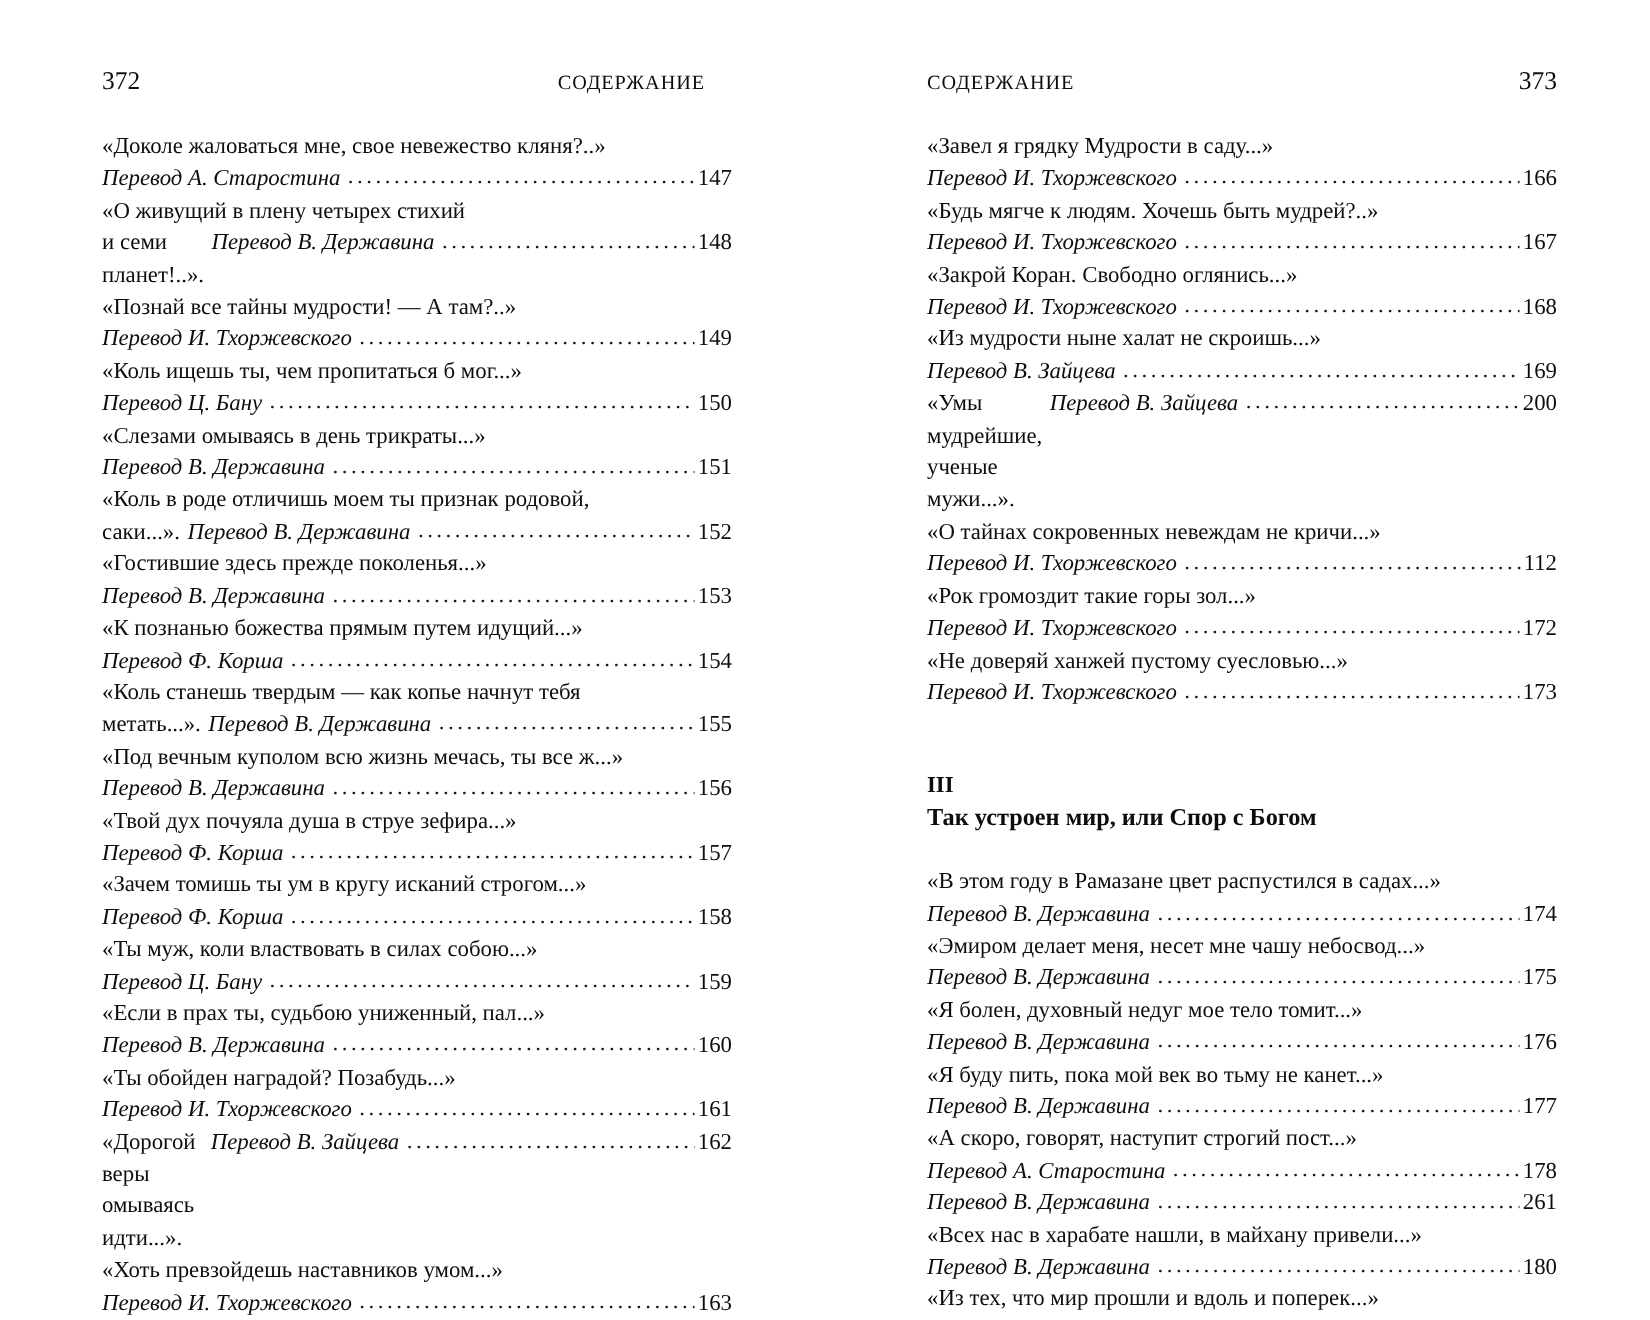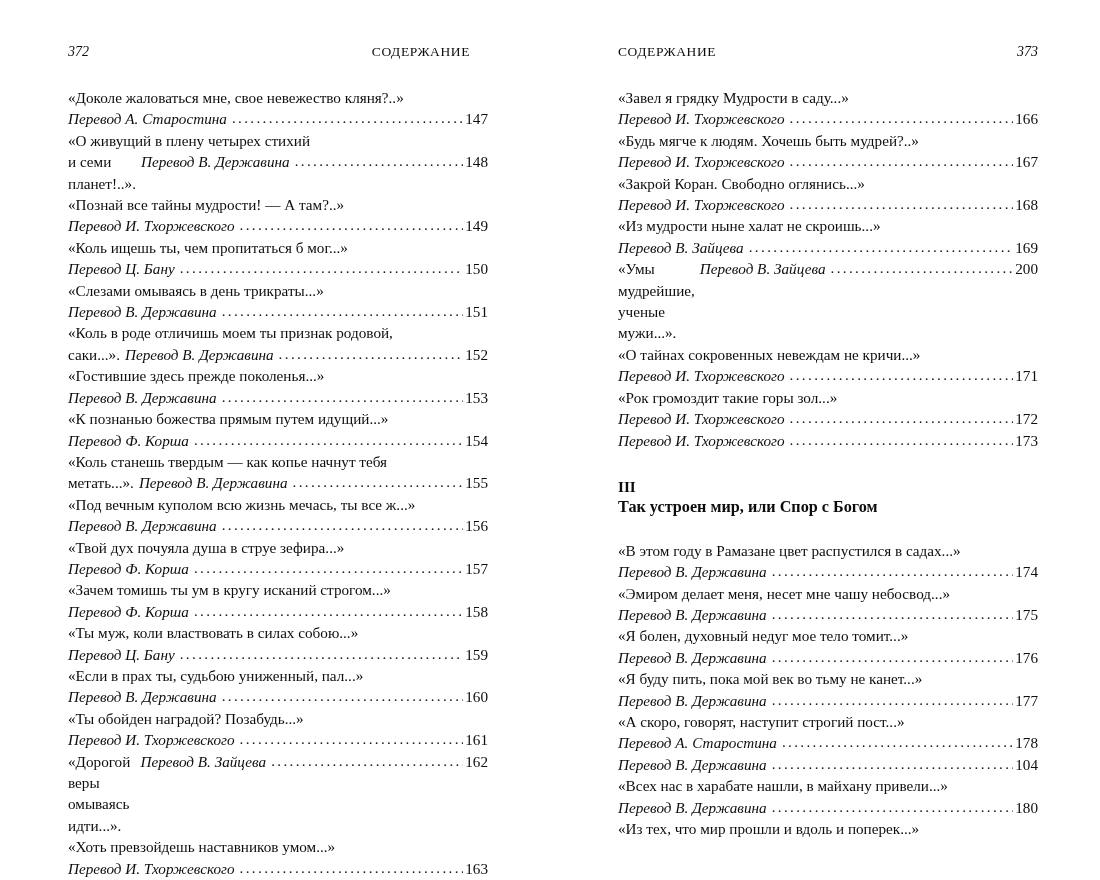--- a/index.html
+++ b/index.html
@@ -38,23 +38,22 @@
   
   .runhead {
     display: flex;
     align-items: baseline;
     height: 22px;
     font-size: 13.5px;
     letter-spacing: 0.6px;
     margin-bottom: 21px;
   }
   .runhead .folio {
-    font-size: 14px;
+    font-size: 17px;
     letter-spacing: 0;
-    font-style: italic;
   }
   .runhead .title {
     font-size: 13.5px;
   }
   .runhead-left .folio { margin-right: auto; }
   .runhead-left .title { margin-left: auto; margin-right: 18px; }
   .runhead-right .title { margin-right: auto; }
   .runhead-right .folio { margin-left: auto; }
 
   
@@ -100,20 +99,21 @@
     flex: 0 0 auto;
     white-space: pre;
     font-style: normal;
   }
   .gap-sm { margin-left: 5px; }
 
   
   .part {
     font-weight: bold;
     line-height: 21.4px;
+    margin-top: 16px;
   }
   .part-num {
     font-size: 15.2px;
   }
   .part-title {
     font-size: 16.2px;
   }
   .part-spacer-before { height: 25px; }
   .part-spacer-after { height: 21px; }
 </style>
@@ -221,27 +221,28 @@
         </div>
         <div class="entry">
           <div class="ln"><span class="ttl">«Из мудрости ныне халат не скроишь...»</span></div>
           <div class="ln"><span class="tr">Перевод В. Зайцева</span><span class="leader"></span><span class="pg">169</span></div>
         </div>
         <div class="entry">
           <div class="ln"><span class="ttl">«Умы мудрейшие, ученые мужи...».</span><span class="tr gap-sm">Перевод В. Зайцева</span><span class="leader"></span><span class="pg">200</span></div>
         </div>
         <div class="entry">
           <div class="ln"><span class="ttl">«О тайнах сокровенных невеждам не кричи...»</span></div>
-          <div class="ln"><span class="tr">Перевод И. Тхоржевского</span><span class="leader"></span><span class="pg">171</span></div>
+          <div class="ln"><span class="tr">Перевод И. Тхоржевского</span><span class="leader"></span><span class="pg">112</span></div>
         </div>
         <div class="entry">
           <div class="ln"><span class="ttl">«Рок громоздит такие горы зол...»</span></div>
           <div class="ln"><span class="tr">Перевод И. Тхоржевского</span><span class="leader"></span><span class="pg">172</span></div>
         </div>
         <div class="entry">
+          <div class="ln"><span class="ttl">«Не доверяй ханжей пустому суесловью...»</span></div>
           <div class="ln"><span class="tr">Перевод И. Тхоржевского</span><span class="leader"></span><span class="pg">173</span></div>
         </div>
         <div class="part-spacer-before"></div>
         <div class="part">
           <div class="part-num">III</div>
           <div class="part-title">Так устроен мир, или Спор с Богом</div>
         </div>
         <div class="part-spacer-after"></div>
         <div class="entry">
           <div class="ln"><span class="ttl">«В этом году в Рамазане цвет распустился в садах...»</span></div>
@@ -257,21 +258,21 @@
         </div>
         <div class="entry">
           <div class="ln"><span class="ttl">«Я буду пить, пока мой век во тьму не канет...»</span></div>
           <div class="ln"><span class="tr">Перевод В. Державина</span><span class="leader"></span><span class="pg">177</span></div>
         </div>
         <div class="entry">
           <div class="ln"><span class="ttl">«А скоро, говорят, наступит строгий пост...»</span></div>
           <div class="ln"><span class="tr">Перевод А. Старостина</span><span class="leader"></span><span class="pg">178</span></div>
         </div>
         <div class="entry">
-          <div class="ln"><span class="tr">Перевод В. Державина</span><span class="leader"></span><span class="pg">104</span></div>
+          <div class="ln"><span class="tr">Перевод В. Державина</span><span class="leader"></span><span class="pg">261</span></div>
         </div>
         <div class="entry">
           <div class="ln"><span class="ttl">«Всех нас в харабате нашли, в майхану привели...»</span></div>
           <div class="ln"><span class="tr">Перевод В. Державина</span><span class="leader"></span><span class="pg">180</span></div>
         </div>
         <div class="entry">
           <div class="ln"><span class="ttl">«Из тех, что мир прошли и вдоль и поперек...»</span></div>
         </div>
       </div>
   </div>

